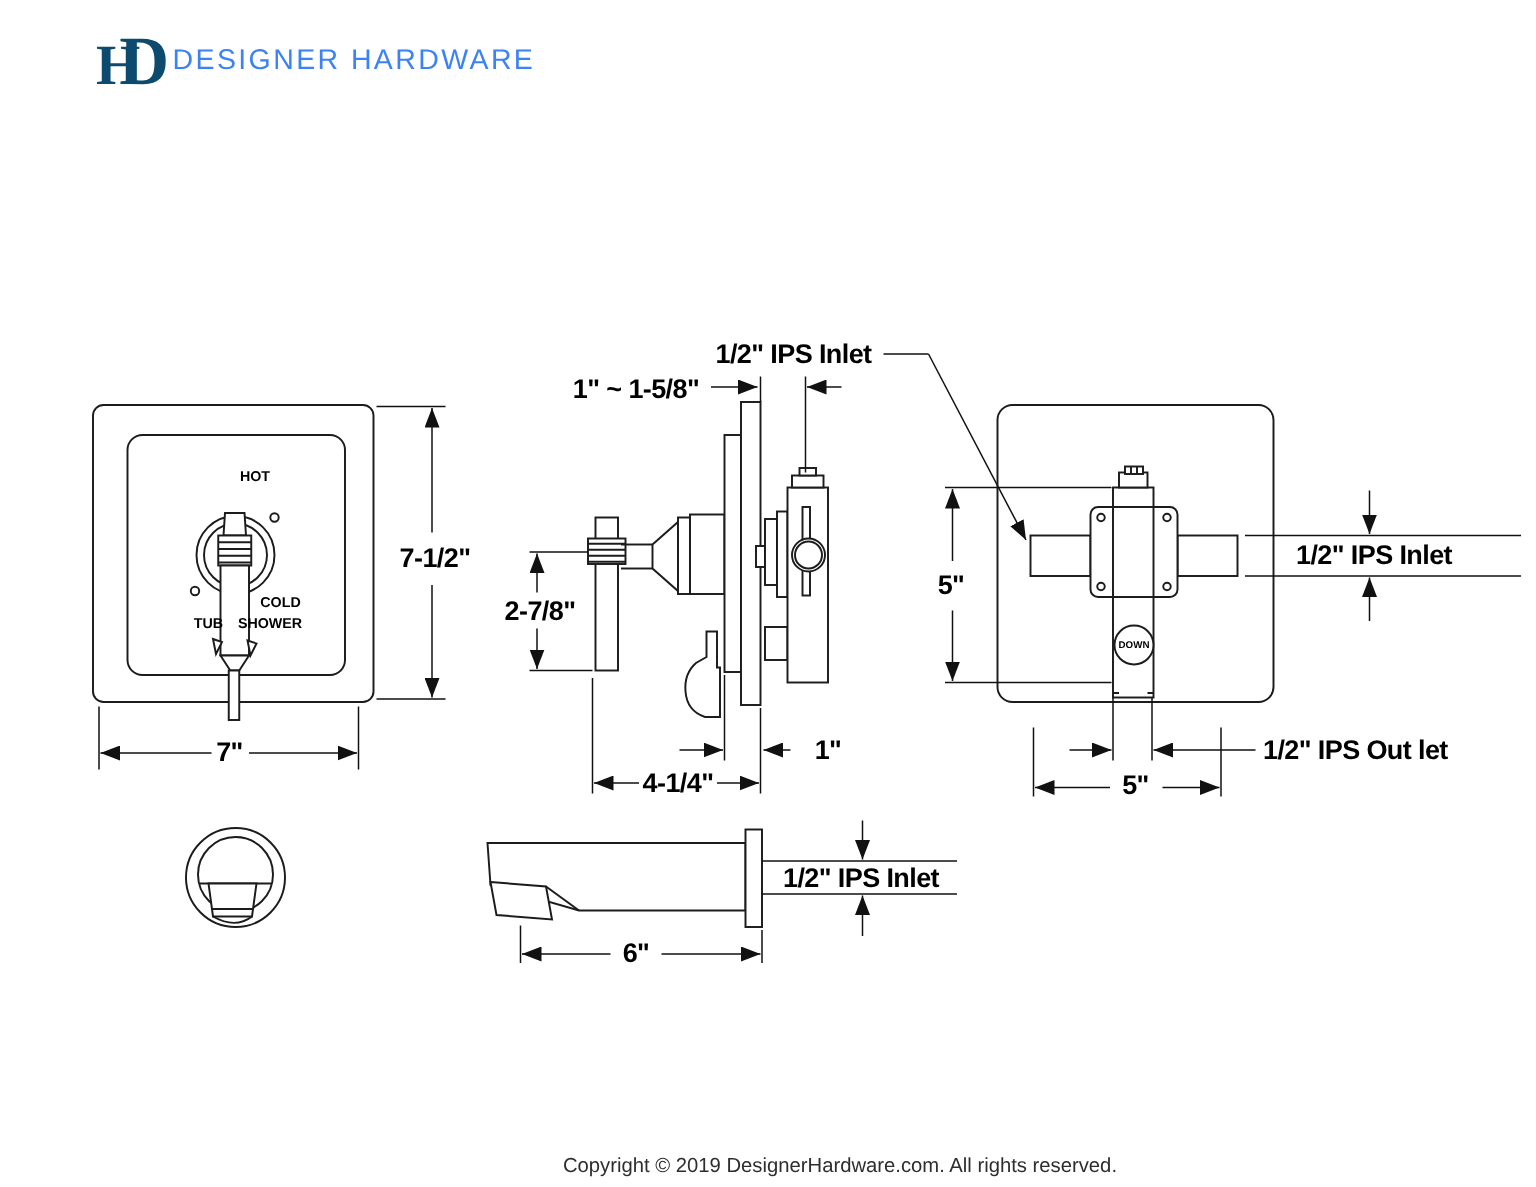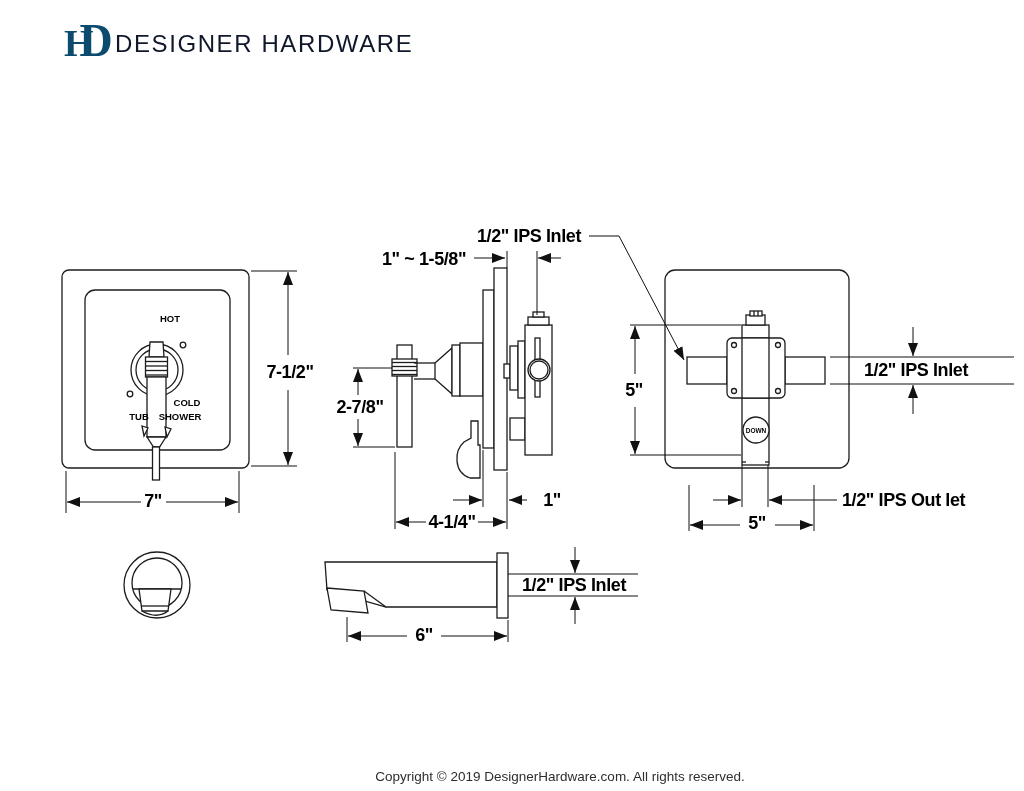--- a/index.html
+++ b/index.html
@@ -4,22 +4,22 @@
 <style>
   html,body{margin:0;padding:0;background:#fff;}
   #stage{position:relative;width:1024px;height:791px;background:#ffffff;overflow:hidden;
          font-family:"Liberation Sans",sans-serif;}
   #drawing{position:absolute;left:0;top:0;}
   .hdr{position:absolute;left:0;top:0;width:100%;height:70px;}
   .logo{position:absolute;left:64px;top:14px;color:#0c4a6e;font-family:"Liberation Serif",serif;
         font-weight:bold;white-space:nowrap;}
   .logo .lh{font-size:38px;display:inline-block;}
   .logo .ld{font-size:46px;display:inline-block;margin-left:-14px;}
-  .brand{position:absolute;left:115px;top:30px;font-size:24px;letter-spacing:1.6px;
-         color:#0f172a;white-space:nowrap;}
+  .brand{position:absolute;left:115px;top:30px;font-size:19px;letter-spacing:1.6px;
+         color:#3b82f6;white-space:nowrap;}
   .foot{position:absolute;left:0;top:769px;width:100%;text-align:center;font-size:13.5px;
         color:#2e2e2e;margin-left:48px;}
   svg text{font-family:"Liberation Sans",sans-serif;font-weight:bold;fill:#000;}
   .dim{font-size:18px;letter-spacing:-0.4px;}
   .sm{font-size:9.5px;letter-spacing:0px;}
   .tiny{font-size:6.5px;}
   .ln{stroke:#1c1c1c;stroke-width:1.3;fill:none;}
   .lnw{stroke:#1c1c1c;stroke-width:1.3;fill:#fff;}
   .dl{stroke:#111;stroke-width:1;fill:none;}
 </style>

